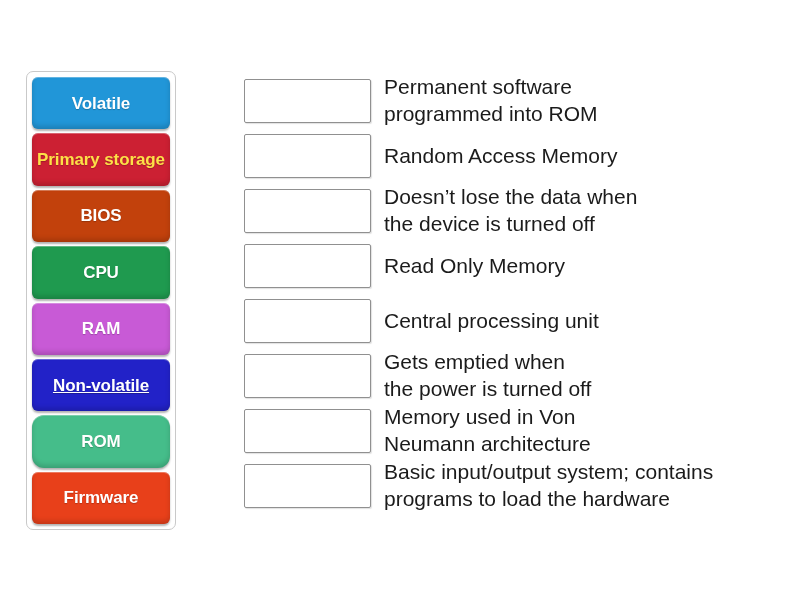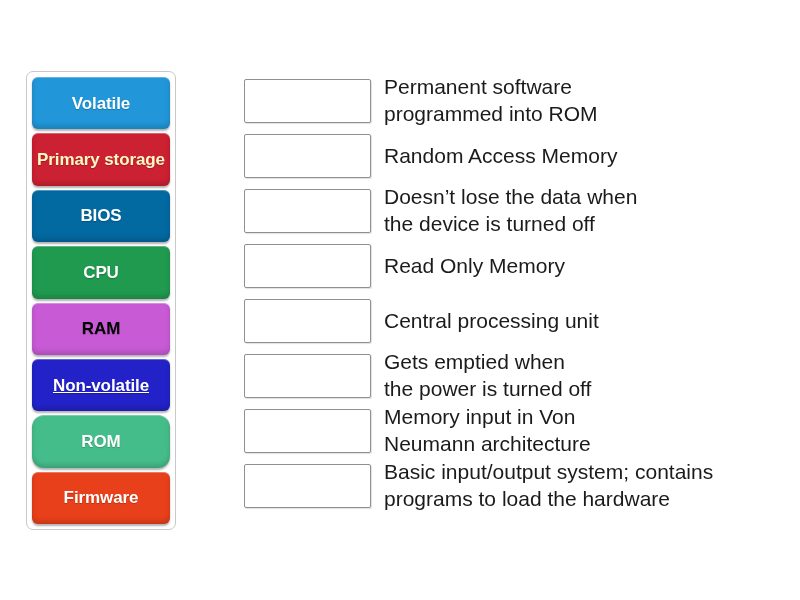--- a/index.html
+++ b/index.html
@@ -96,34 +96,34 @@
 </head>
 <body>
 
 <div id="tiles-panel">
   <div id="tiles-list">
 
     <div class="tile" style="background: rgb(33, 150, 216); color: rgb(255, 255, 255);">
       <span>Volatile</span>
     </div>
 
-    <div class="tile" style="background: rgb(204, 32, 51); color: #fef9c3;">
+    <div class="tile" style="background: rgb(204, 32, 51); color: #fde047;">
       <span>Primary
 storage</span>
     </div>
 
-    <div class="tile" style="background: #0369a1; color: rgb(255, 255, 255);">
+    <div class="tile" style="background: #c2410c; color: rgb(255, 255, 255);">
       <span>BIOS</span>
     </div>
 
     <div class="tile" style="background: rgb(31, 154, 79); color: rgb(255, 255, 255); justify-content: center;">
       <span>CPU</span>
     </div>
 
-    <div class="tile" style="background: rgb(200, 90, 214); color: #000000;">
+    <div class="tile" style="background: rgb(200, 90, 214); color: #ffffff;">
       <span>RAM</span>
     </div>
 
     <div class="tile" style="background: rgb(34, 34, 200); color: rgb(255, 255, 255); text-decoration: underline;">
       <span>Non-volatile</span>
     </div>
 
     <div class="tile" style="background: rgb(69, 189, 138); color: rgb(255, 255, 255); border-radius: 12px;">
       <span>ROM</span>
     </div>
@@ -165,21 +165,21 @@
   </div>
 
   <div class="row">
     <div class="dropzone"></div>
     <div class="row-text">Gets emptied when
 the power is turned off</div>
   </div>
 
   <div class="row">
     <div class="dropzone"></div>
-    <div class="row-text">Memory input in Von
+    <div class="row-text">Memory used in Von
 Neumann architecture</div>
   </div>
 
   <div class="row">
     <div class="dropzone"></div>
     <div class="row-text">Basic input/output system; contains
 programs to load the hardware</div>
   </div>
 
 </div>

